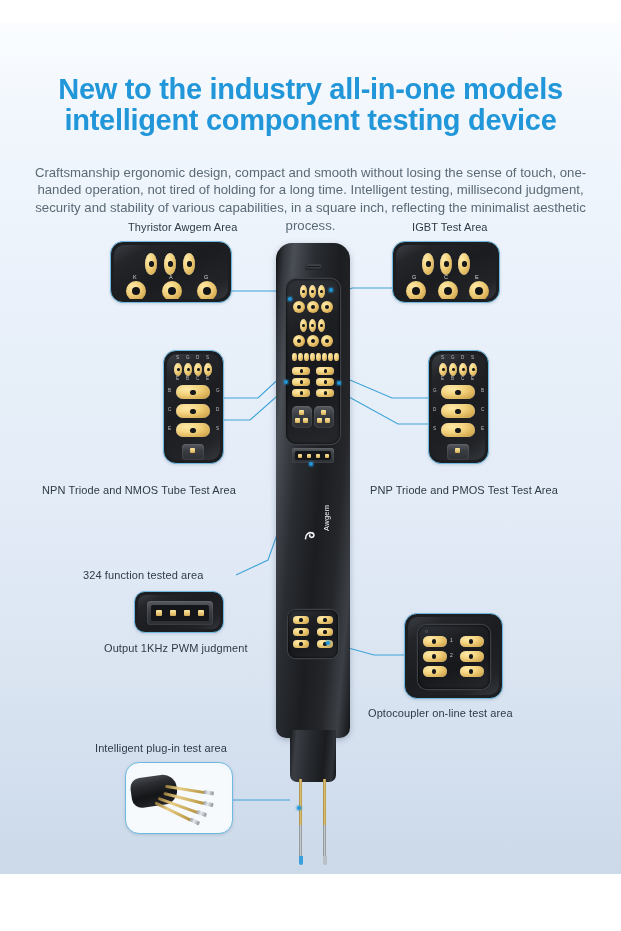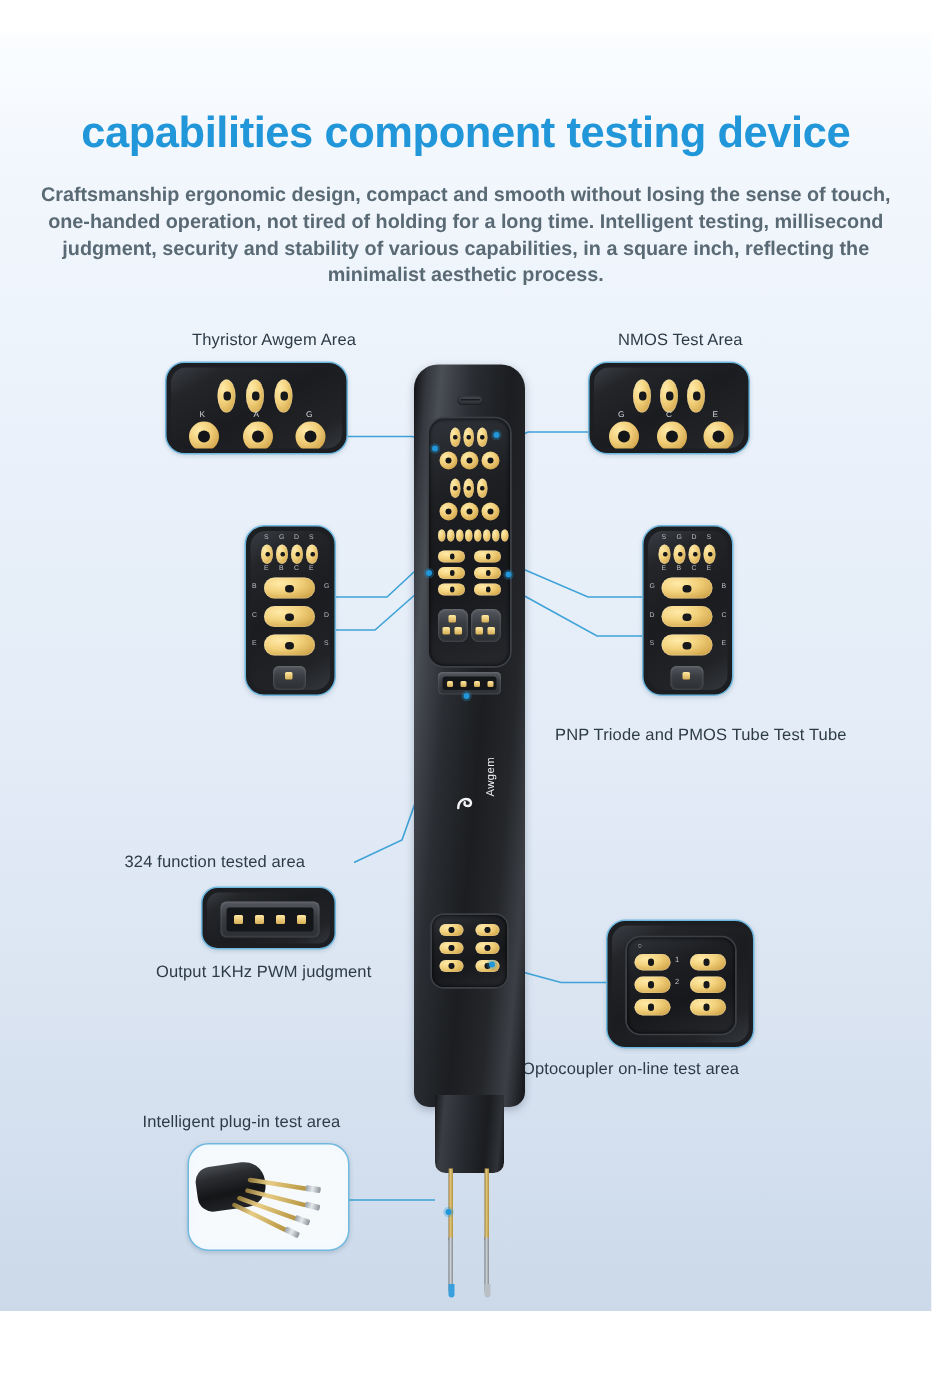--- a/index.html
+++ b/index.html
@@ -22,22 +22,22 @@
     position:absolute;left:0;top:874px;width:621px;height:57px;background:#ffffff;
   }
 
   
   .header{position:absolute;left:0;top:74px;width:621px;text-align:center;}
   .title{
     color:#2196d9;font-size:29px;line-height:1.08;font-weight:bold;
     letter-spacing:-0.3px;
   }
   .subtitle{
-    margin-top:16px;padding:0 14px;
-    color:#5a6a75;font-size:13.2px;line-height:1.34;font-weight:bold;
+    margin-top:27px;padding:0 14px;
+    color:#5a6a75;font-size:13.2px;line-height:1.34;font-weight:normal;
   }
 
   
   .cap{
     position:absolute;color:#2d3b46;font-size:11px;font-weight:normal;
     white-space:nowrap;letter-spacing:0.1px;
   }
 
   
   svg.lines{position:absolute;left:0;top:0;width:621px;height:931px;pointer-events:none;}
@@ -160,21 +160,22 @@
 <body>
 
 <div id="stage">
 
   <div class="bg-top"></div>
   <div class="bg"></div>
   <div class="bg-bottom"></div>
 
   <div class="header">
     <div class="title">
-      <div>capabilities component testing device</div>
+      <div>New to the industry all-in-one models</div>
+      <div>intelligent component testing device</div>
     </div>
     <div class="subtitle">Craftsmanship ergonomic design, compact and smooth without losing the sense of touch, one-handed operation, not tired of holding for a long time. Intelligent testing, millisecond judgment, security and stability of various capabilities, in a square inch, reflecting the minimalist aesthetic process.</div>
   </div>
 
   <svg class="lines">
     <g stroke="#3fa3d8" stroke-width="1.1" fill="none">
 
       <path d="M232,291 L275,291 L300,300"></path>
 
       <path d="M392,288 L352,288 L330,298"></path>
@@ -216,21 +217,21 @@
         </div>
       <div class="pad-ring" style="left:48px;top:36px;width:20px;height:20px;">
           <span class="hole" style="left:6px;top:6px;width:8px;height:8px;"></span>
         </div>
       <div class="pad-ring" style="left:83px;top:36px;width:20px;height:20px;">
           <span class="hole" style="left:6px;top:6px;width:8px;height:8px;"></span>
         </div>
     </div>
   </div>
 
-  <div class="cap" style="left:412px;top:221px;">NMOS Test Area</div>
+  <div class="cap" style="left:412px;top:221px;">IGBT Test Area</div>
   <div class="panel" style="left:392px;top:241px;width:108px;height:62px;">
     <div class="panel-inner">
       <div class="pad-oval" style="left:26px;top:8px;width:12px;height:22px;">
           <span class="hole" style="left:4px;top:8px;width:4.5px;height:5.5px;"></span>
         </div>
       <div class="pad-oval" style="left:44px;top:8px;width:12px;height:22px;">
           <span class="hole" style="left:4px;top:8px;width:4.5px;height:5.5px;"></span>
         </div>
       <div class="pad-oval" style="left:62px;top:8px;width:12px;height:22px;">
           <span class="hole" style="left:4px;top:8px;width:4.5px;height:5.5px;"></span>
@@ -294,20 +295,21 @@
       <div class="pinlabel sm" style="left:49px;top:73px;">S</div>
       <div class="pad-oval" style="left:9px;top:69px;width:34px;height:14px;border-radius:7px;">
           <span class="hole" style="left:14px;top:4.5px;width:5.5px;height:5.5px;"></span>
         </div>
 
       <div class="conn-body" style="left:15px;top:90px;width:22px;height:16px;">
         <span class="conn-pin" style="left:8px;top:4px;width:5px;height:5px;"></span>
       </div>
     </div>
   </div>
+  <div class="cap" style="left:42px;top:484px;">NPN Triode and NMOS Tube Test Area</div>
 
   <div class="panel" style="left:428px;top:350px;width:61px;height:114px;">
     <div class="panel-inner">
       <div class="pinlabel sm" style="left:9px;top:2px;">S</div>
       <div class="pinlabel sm" style="left:19px;top:2px;">G</div>
       <div class="pinlabel sm" style="left:29px;top:2px;">D</div>
       <div class="pinlabel sm" style="left:39px;top:2px;">S</div>
 
       <div class="pad-oval" style="left:7px;top:9px;width:8px;height:13px;">
           <span class="hole" style="left:2.6px;top:4.6px;width:3px;height:3.6px;"></span>
@@ -343,21 +345,21 @@
       <div class="pinlabel sm" style="left:49px;top:73px;">E</div>
       <div class="pad-oval" style="left:9px;top:69px;width:34px;height:14px;border-radius:7px;">
           <span class="hole" style="left:14px;top:4.5px;width:5.5px;height:5.5px;"></span>
         </div>
 
       <div class="conn-body" style="left:15px;top:90px;width:22px;height:16px;">
         <span class="conn-pin" style="left:8px;top:4px;width:5px;height:5px;"></span>
       </div>
     </div>
   </div>
-  <div class="cap" style="left:370px;top:484px;">PNP Triode and PMOS Tube Test Tube</div>
+  <div class="cap" style="left:370px;top:484px;">PNP Triode and PMOS Test Test Area</div>
 
   <div class="cap" style="left:83px;top:569px;">324 function tested area</div>
   <div class="panel" style="left:134px;top:591px;width:90px;height:42px;border-radius:11px;">
     <div class="panel-inner" style="border-radius:8px;">
       <div class="conn-body" style="left:9px;top:6px;width:66px;height:24px;">
         <span class="conn-slot" style="left:4px;top:4px;width:58px;height:16px;"></span>
         <span class="conn-pin" style="left:9px;top:9px;width:6px;height:6px;"></span>
         <span class="conn-pin" style="left:23px;top:9px;width:6px;height:6px;"></span>
         <span class="conn-pin" style="left:37px;top:9px;width:6px;height:6px;"></span>
         <span class="conn-pin" style="left:51px;top:9px;width:6px;height:6px;"></span>
@@ -388,21 +390,21 @@
           <span class="hole" style="left:9px;top:3.4px;width:4.4px;height:4.4px;"></span>
         </div>
       <div class="pad-oval" style="left:52px;top:34px;width:24px;height:11px;border-radius:6px;">
           <span class="hole" style="left:9px;top:3.4px;width:4.4px;height:4.4px;"></span>
         </div>
       <div class="pad-oval" style="left:52px;top:49px;width:24px;height:11px;border-radius:6px;">
           <span class="hole" style="left:9px;top:3.4px;width:4.4px;height:4.4px;"></span>
         </div>
     </div>
   </div>
-  <div class="cap" style="left:348px;top:707px;">Optocoupler on-line test area</div>
+  <div class="cap" style="left:368px;top:707px;">Optocoupler on-line test area</div>
 
   <div class="cap" style="left:95px;top:742px;">Intelligent plug-in test area</div>
   <div class="panel" style="left:125px;top:762px;width:108px;height:72px;border-radius:14px;background:#f4f9fd;">
     <div style="position:absolute;left:3px;top:3px;right:3px;bottom:3px;border-radius:11px;background:#f6fafd;overflow:hidden;">
       <div class="cable" style="left:2px;top:10px;width:46px;height:30px;transform:rotate(-8deg);"></div>
       <div class="wire" style="left:36px;top:22px;width:40px;transform:rotate(9deg);">
           <span class="w-tip"></span>
         </div>
       <div class="wire" style="left:34px;top:31px;width:42px;transform:rotate(14deg);">
           <span class="w-tip"></span>

